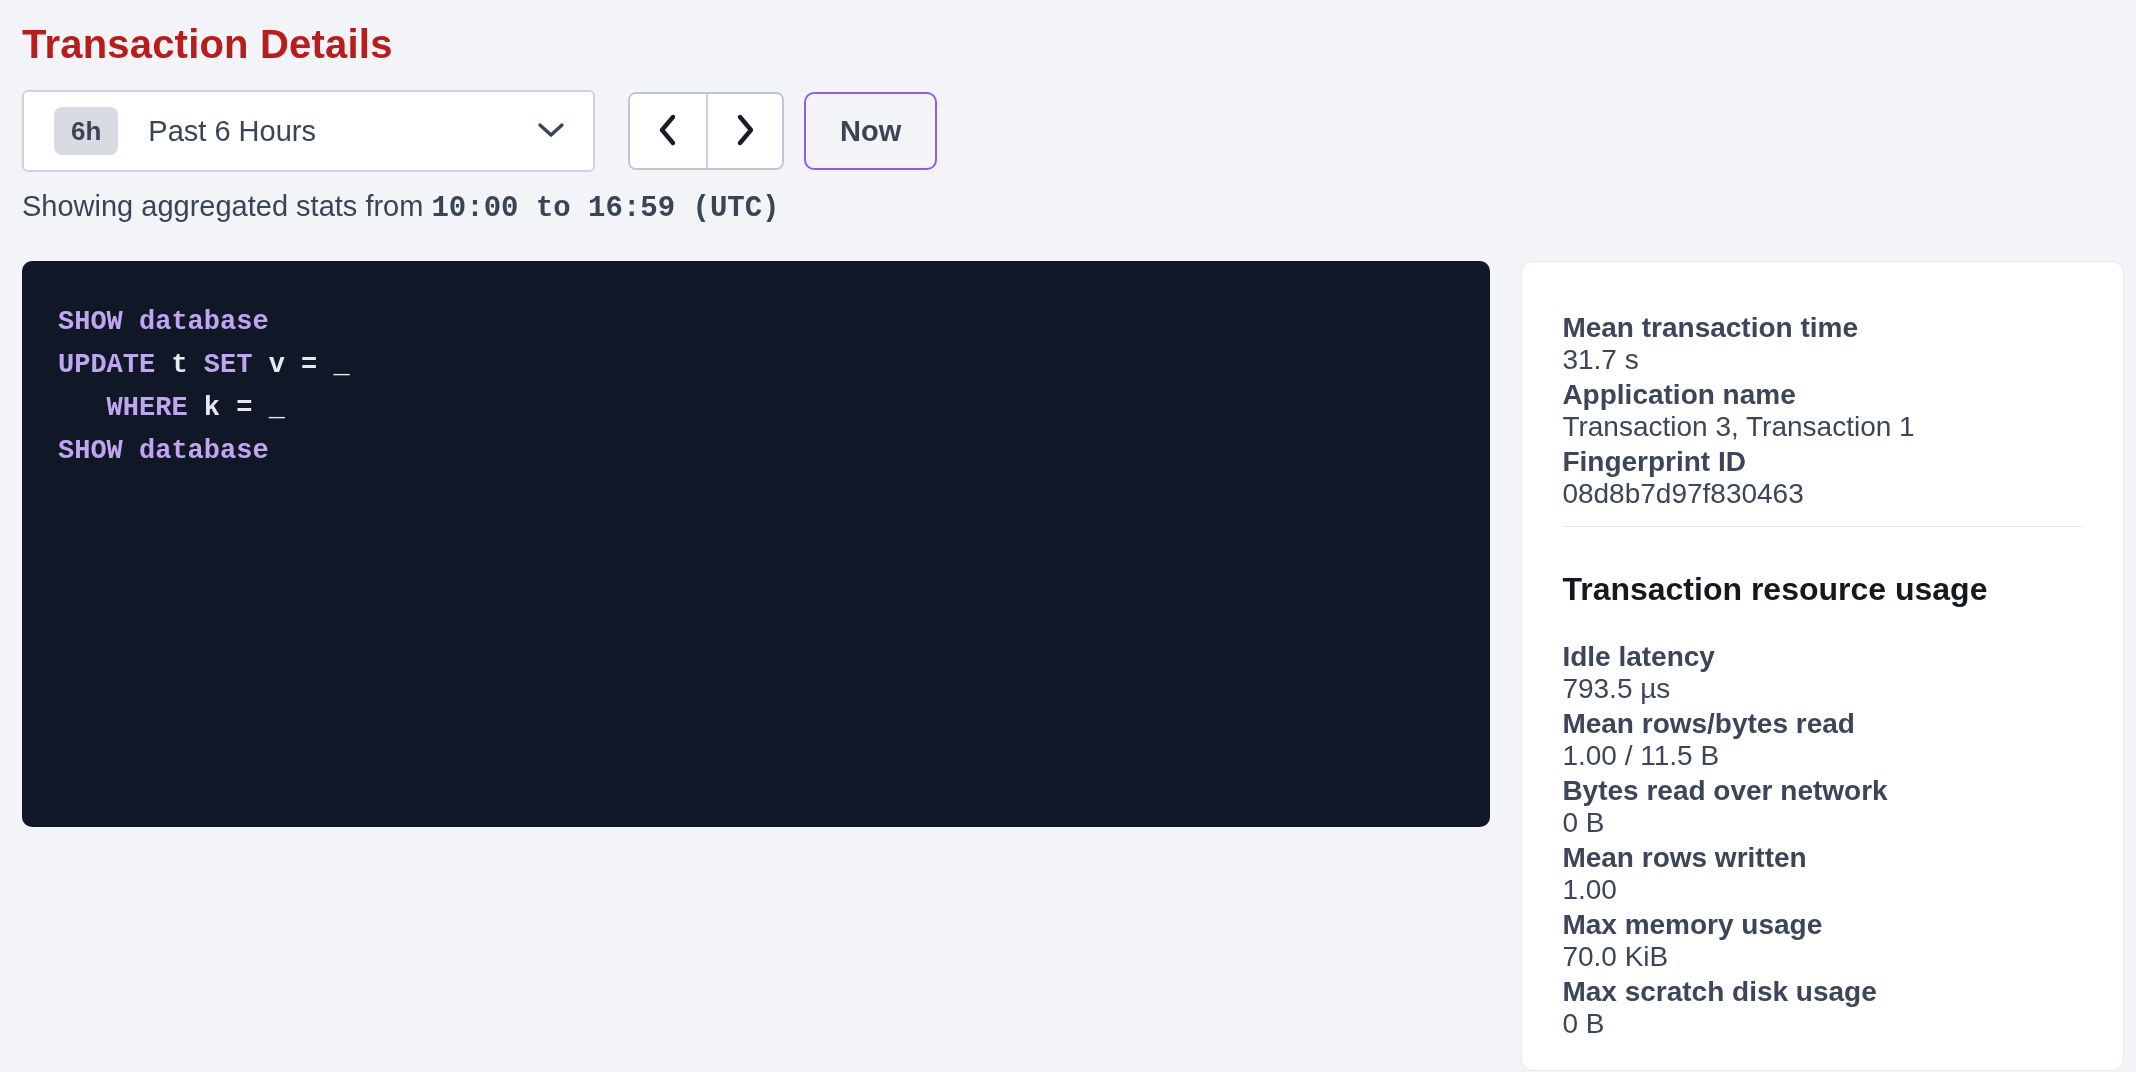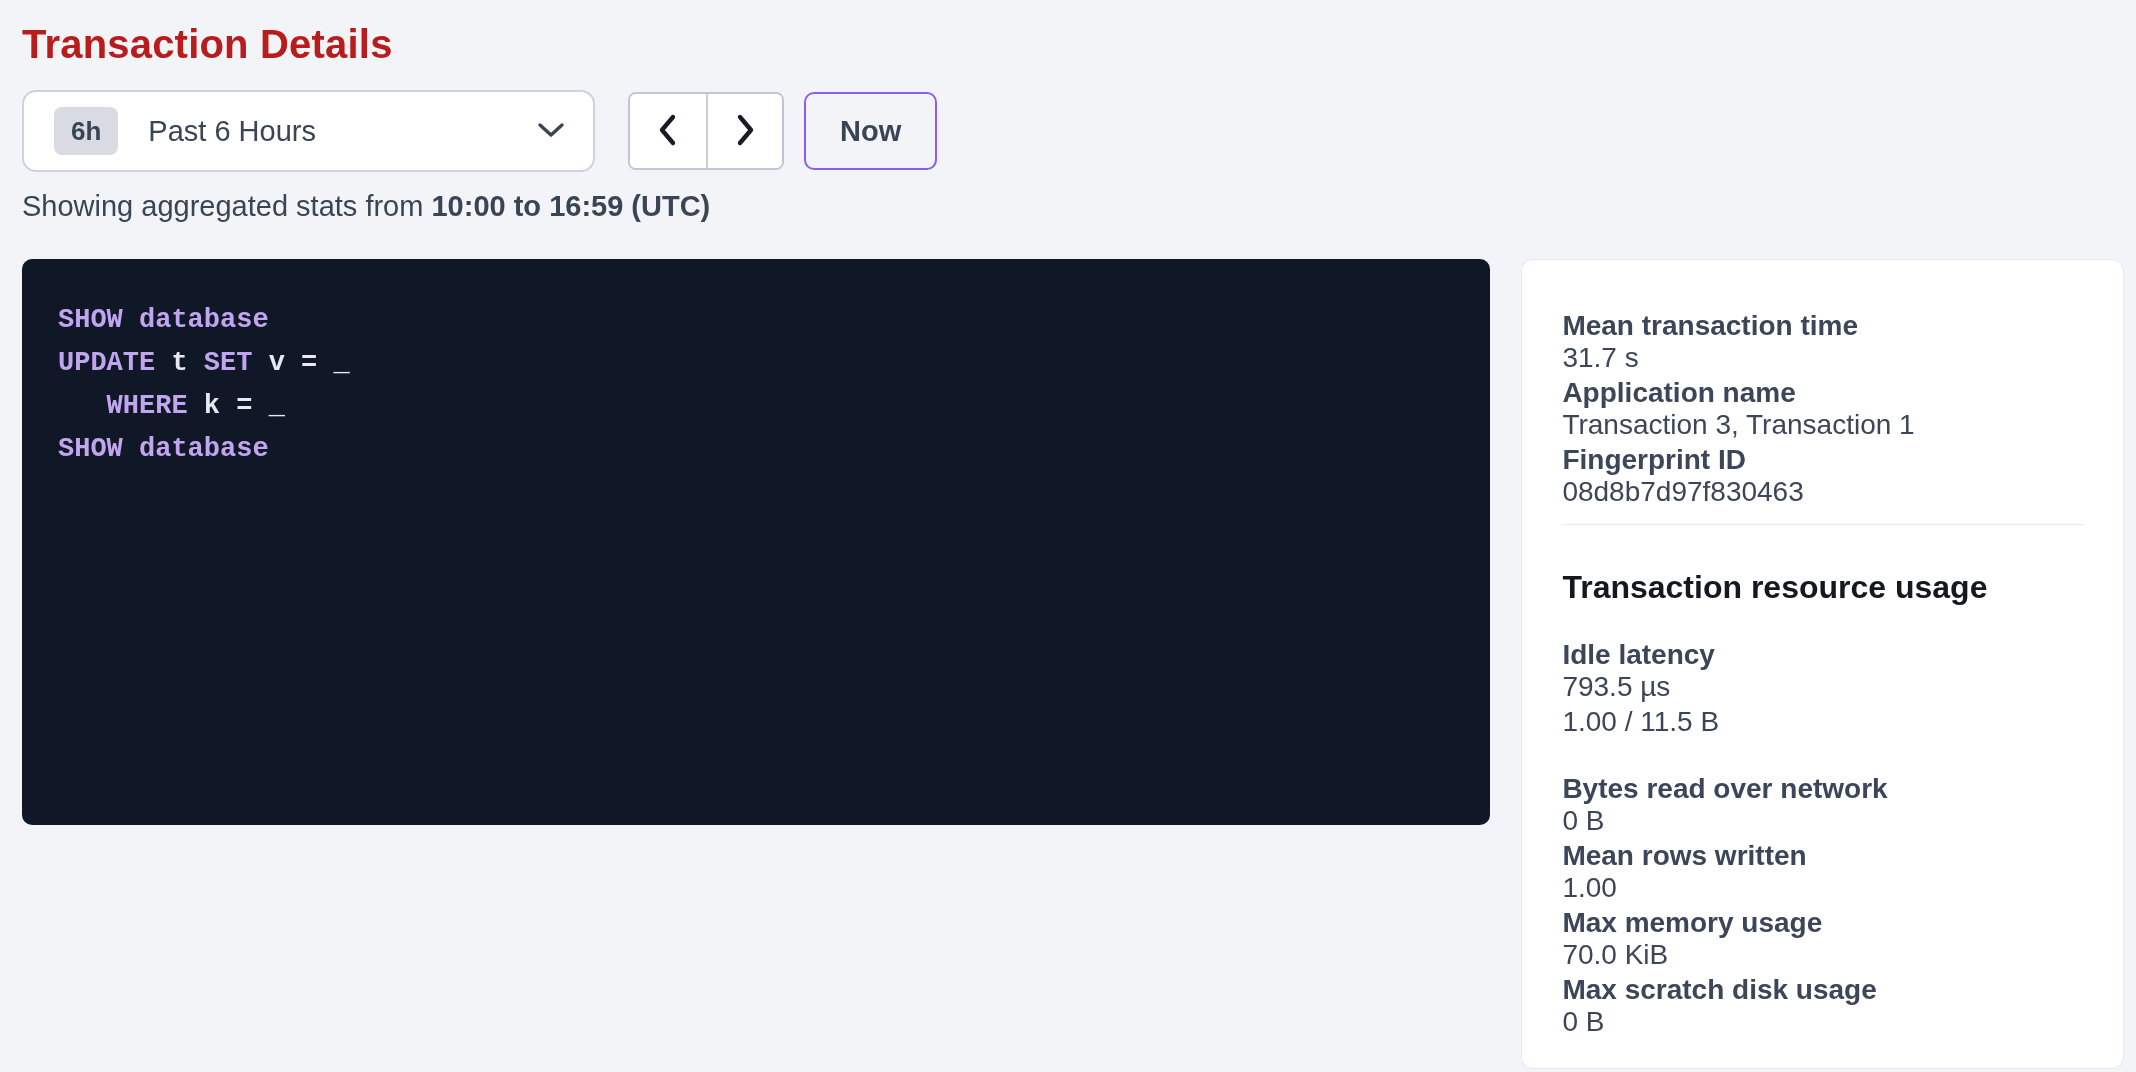--- a/index.html
+++ b/index.html
@@ -17,21 +17,21 @@
   .page-title{
     margin:0;
     font-size:40px;line-height:48px;font-weight:700;
     color:#b91c1c;letter-spacing:.2px;
   }
 
   
   .toolbar{margin-top:22px;display:flex;align-items:stretch;height:82px;}
   .time-dropdown{
     width:573px;box-sizing:border-box;
-    background:#ffffff;border:2px solid #ccd2e0;border-radius:14px;
+    background:#ffffff;border:2px solid #ccd2e0;border-radius:6px;
     display:flex;align-items:center;
     padding:0 28px 0 30px;cursor:pointer;
   }
   .time-badge{
     background:#d8dbe2;border-radius:8px;
     font-size:26px;font-weight:700;color:#394455;
     padding:11px 17px;line-height:1;
   }
   .time-label{font-size:29px;color:#394455;margin-left:30px;}
   .dd-chevron{margin-left:auto;display:flex;align-items:center;}
@@ -50,21 +50,21 @@
 
   .now-btn{
     margin-left:20px;height:78px;align-self:center;
     background:transparent;border:2px solid #8b5cf6;border-radius:10px;
     padding:0 34px;font-family:"Liberation Sans",sans-serif;
     font-size:29px;font-weight:700;color:#394455;cursor:pointer;
   }
 
   
   .stats-line{margin-top:18px;font-size:29px;color:#394455;}
-  .stats-line b{font-weight:700;}
+  .stats-line b{font-weight:700;font-family:Liberation Mono, monospace;}
 
   
   .content{margin-top:36px;display:flex;align-items:flex-start;}
 
   .code-block{
     width:1676px;height:566px;box-sizing:border-box;
     background:#101727;border-radius:10px;
     padding:40px 36px;
     font-family:Liberation Mono, monospace;
     font-size:27px;line-height:43px;font-weight:600;
@@ -157,20 +157,21 @@
 
       <hr class="card-divider">
 
       <h2 class="card-heading">Transaction resource usage</h2>
 
       <div class="kv-row">
         <span class="kv-label">Idle latency</span>
         <span class="kv-value">793.5 µs</span>
       </div>
       <div class="kv-row">
+        <span class="kv-label">Mean rows/bytes read</span>
         <span class="kv-value">1.00 / 11.5 B</span>
       </div>
       <div class="kv-row">
         <span class="kv-label">Bytes read over network</span>
         <span class="kv-value">0 B</span>
       </div>
       <div class="kv-row">
         <span class="kv-label">Mean rows written</span>
         <span class="kv-value">1.00</span>
       </div>

